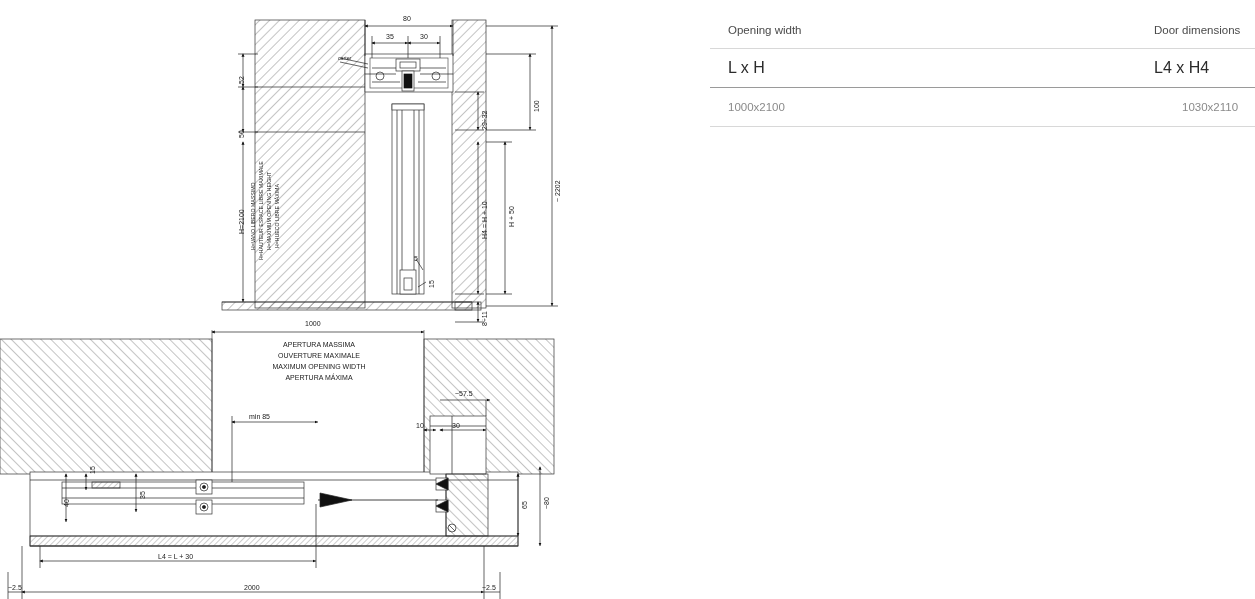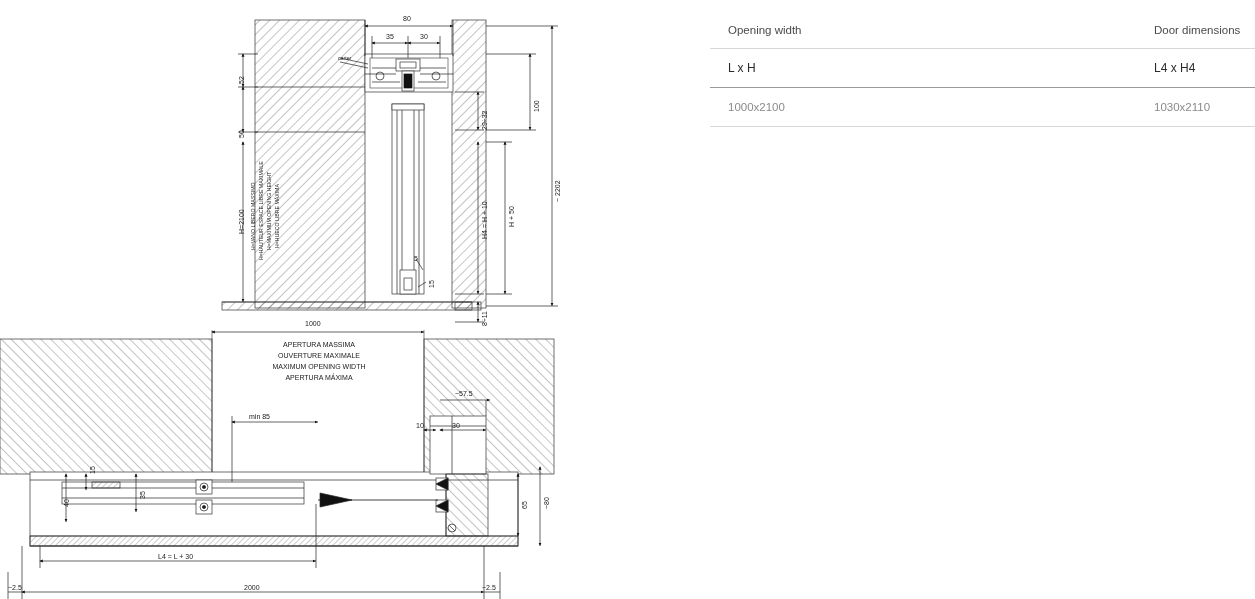--- a/index.html
+++ b/index.html
@@ -6,26 +6,26 @@
   body{width:1255px;height:599px;position:relative;overflow:hidden;
        font-family:"Liberation Sans",sans-serif;color:#1a1a1a;}
   .canvas{position:absolute;left:0;top:12px;width:1255px;height:599px;}
   svg{position:absolute;left:0;top:0;}
 
   
   .table{position:absolute;left:710px;top:0;width:545px;height:140px;}
   .trow{position:relative;height:38px;display:flex;align-items:center;
         border-bottom:1px solid #d8d8d8;}
   .trow.head{height:36px;}
-  .trow.last{border-bottom:1px solid #d8d8d8;}
+  .trow.last{border-bottom:1px solid #d8d8d8;gap:28px;}
   .tcell{font-size:11.5px;color:#4a4a4a;}
   .tcell.c1{width:382px;padding-left:18px;}
   .tcell.c2{padding-left:4px;margin-left:40px;}
   .trow.head .tcell{color:#4a4a4a;font-size:11.5px;}
-  .trow.sub .tcell{color:#2b2b2b;font-size:12px;}
+  .trow.sub .tcell{color:#2b2b2b;font-size:16px;}
   .trow.data .tcell{color:#8a8a8a;font-size:11.5px;}
   .trow.sub{border-bottom:1px solid #9a9a9a;}
 
   
   .lbl{position:absolute;font-size:7px;color:#1a1a1a;white-space:nowrap;
        font-family:"Liberation Sans",sans-serif;line-height:1.15;}
   .lbl.c{text-align:center;}
   .rot90{transform-origin:0 0;transform:rotate(-90deg);}
   .tiny{font-size:5.2px;}
 </style>

